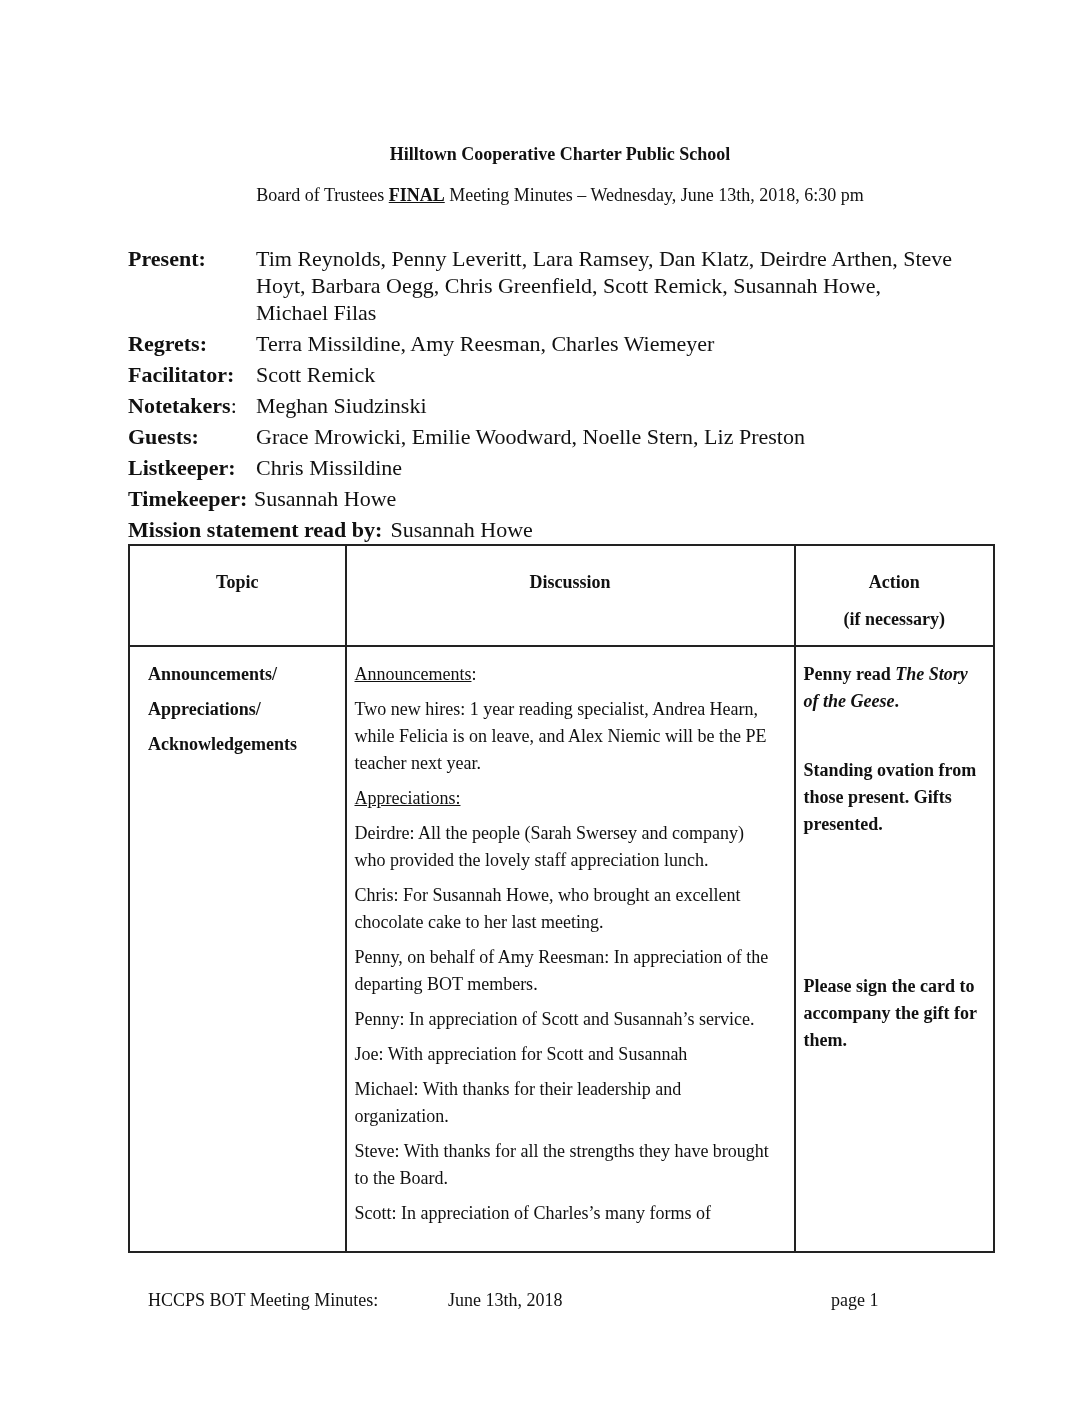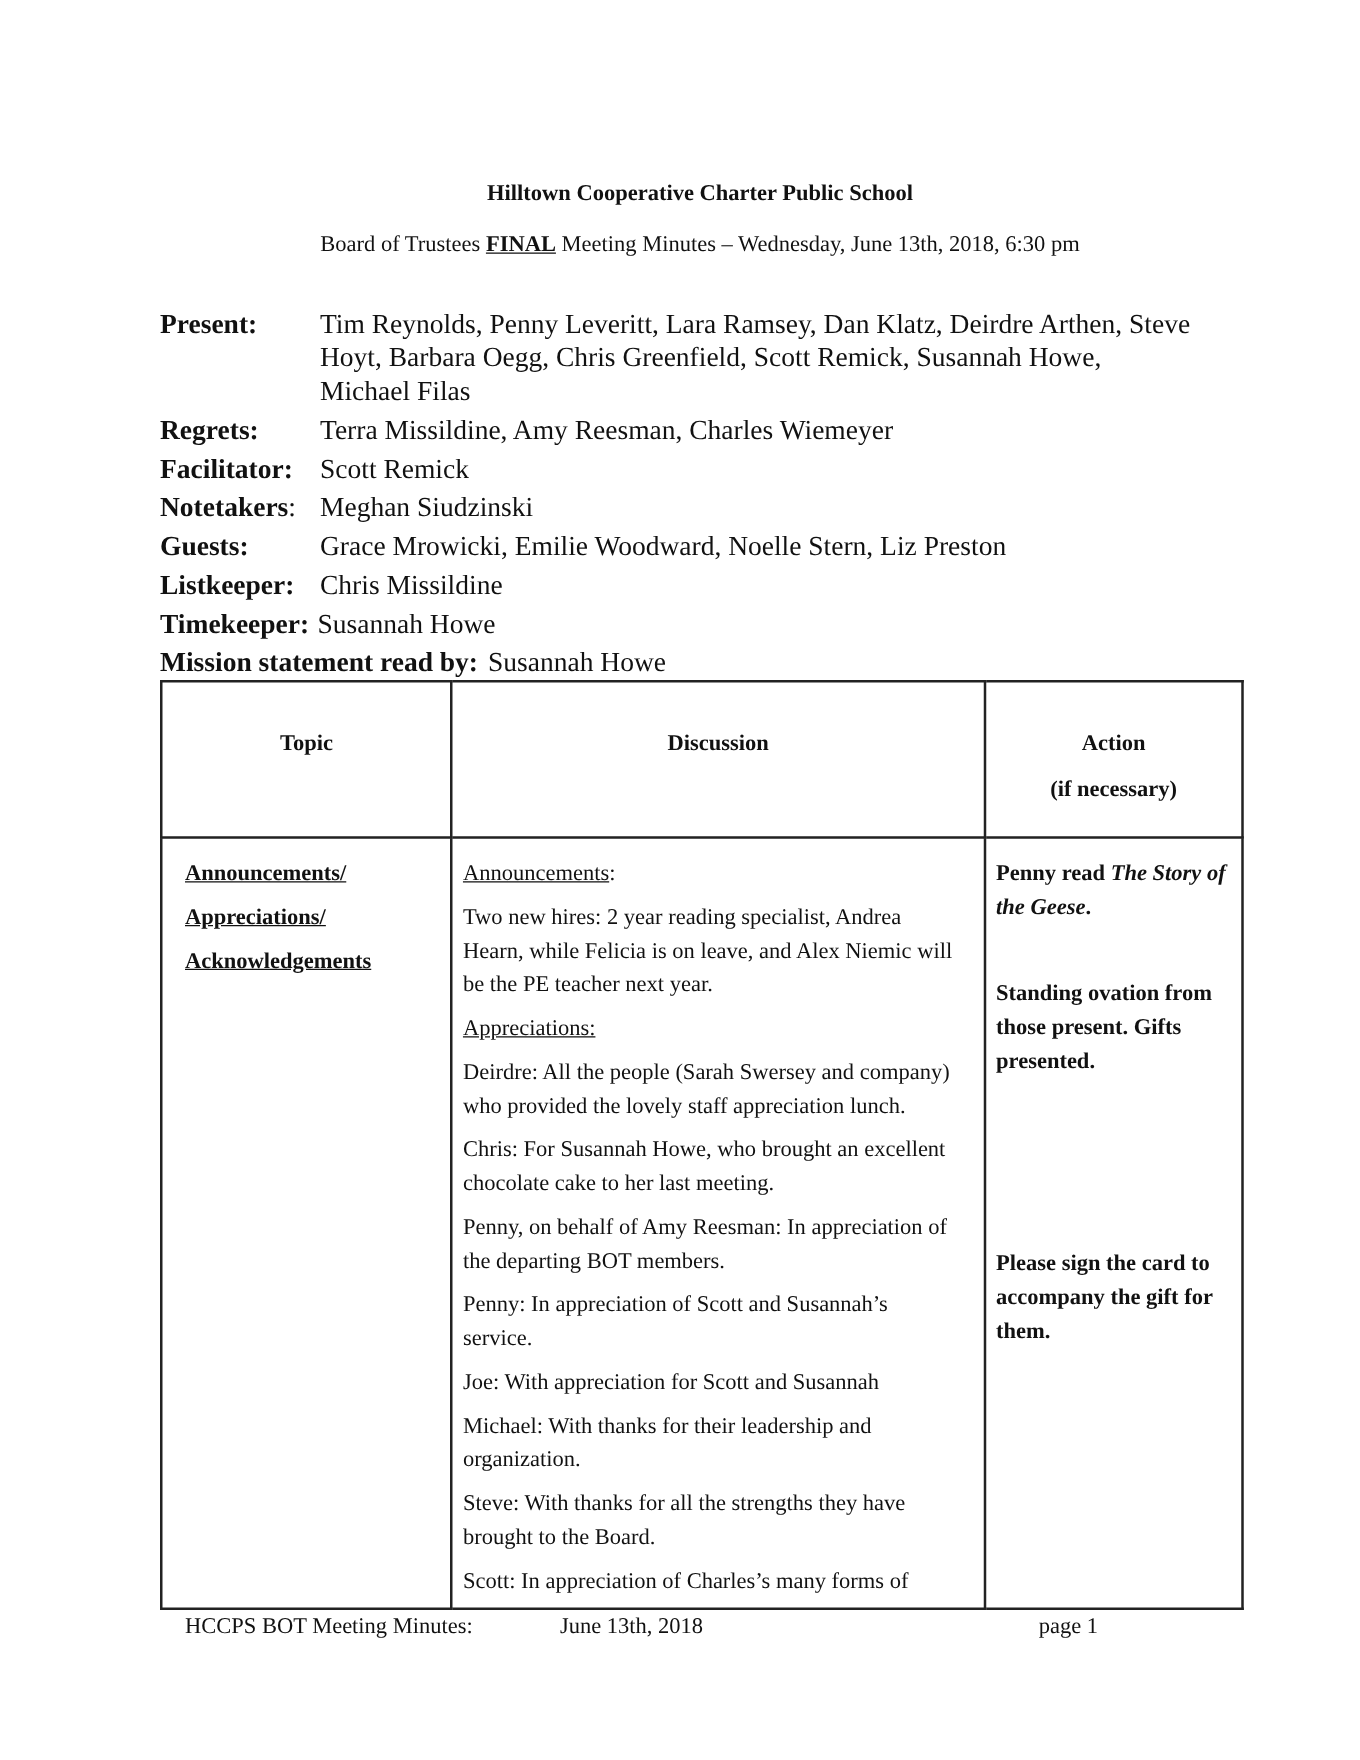--- a/index.html
+++ b/index.html
@@ -69,29 +69,28 @@
       border: 2px solid #222;
       vertical-align: top;
     }
     th.h-topic { width: 214px; }
     th.h-disc { width: 446px; }
     th.h-action { width: 197px; border-radius: 19px; }
     table.minutes th {
       height: 99px;
       font-weight: bold;
       text-align: center;
-      padding: 12px;
+      padding: 0;
     }
     .th-line1 { display: block; margin-top: 26px; }
     .th-line2 { display: block; margin-top: 16px; }
     td.topic-cell {
       padding: 14px 18px 0 18px;
       font-weight: bold;
       height: 590px;
-      text-decoration: underline;
     }
     .topic-line { display: block; line-height: 27px; margin-bottom: 8px; }
     td.disc-cell {
       padding: 14px 24px 0 8px;
       line-height: 27px;
     }
     .para { margin: 0 0 8px 0; }
     .ul { text-decoration: underline; }
     td.action-cell {
       padding: 14px 6px 0 8px;
@@ -172,21 +171,21 @@
   </thead>
   <tbody>
     <tr>
       <td class="topic-cell">
         <span class="topic-line">Announcements/</span>
         <span class="topic-line">Appreciations/</span>
         <span class="topic-line">Acknowledgements</span>
       </td>
       <td class="disc-cell">
         <p class="para"><span class="ul">Announcements</span><span>:</span></p>
-        <p class="para">Two new hires: 2 year reading specialist, Andrea Hearn, while Felicia is on leave, and Alex Niemic will be the PE teacher next year.</p>
+        <p class="para">Two new hires: 1 year reading specialist, Andrea Hearn, while Felicia is on leave, and Alex Niemic will be the PE teacher next year.</p>
         <p class="para ul">Appreciations:</p>
         <p class="para">Deirdre: All the people (Sarah Swersey and company) who provided the lovely staff appreciation lunch.</p>
         <p class="para">Chris: For Susannah Howe, who brought an excellent chocolate cake to her last meeting.</p>
         <p class="para">Penny, on behalf of Amy Reesman: In appreciation of the departing BOT members.</p>
         <p class="para">Penny: In appreciation of Scott and Susannah’s service.</p>
         <p class="para">Joe: With appreciation for Scott and Susannah</p>
         <p class="para">Michael:  With thanks for their leadership and organization.</p>
         <p class="para">Steve: With thanks for all the strengths they have brought to the Board.</p>
         <p class="para">Scott: In appreciation of Charles’s many forms of</p>
       </td>

